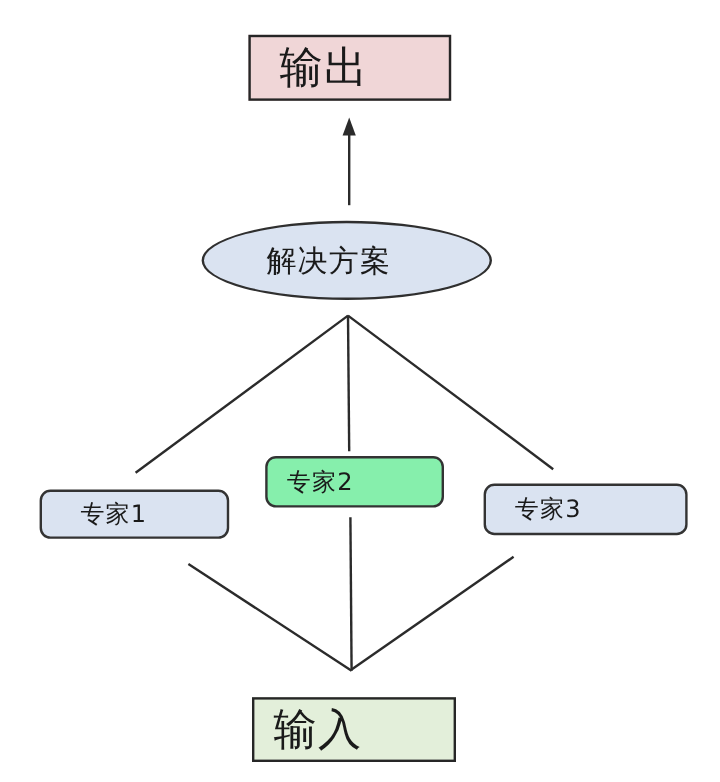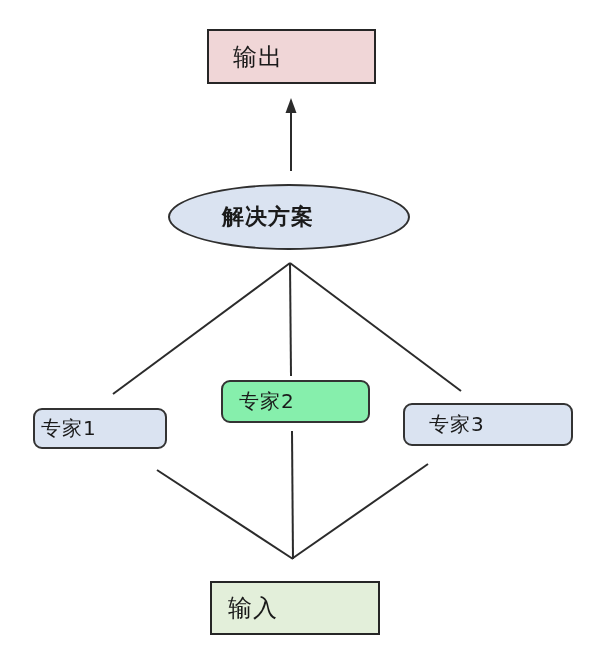--- a/index.html
+++ b/index.html
@@ -28,38 +28,38 @@
     display: flex;
     align-items: center;
     justify-content: flex-start;
     z-index: 1;
     color: #1a1a1a;
     letter-spacing: 1px;
     white-space: nowrap;
   }
   .node.rect {
     border: 2.5px solid #262626;
-    font-size: 24px;
+    font-size: 36px;
     font-weight: 500;
   }
   .node.rounded {
     border: 2px solid #333333;
     border-radius: 9px;
     font-size: 20px;
     font-weight: 500;
   }
   .node.ellipse {
     border: 2px solid #2f2f2f;
     border-radius: 50%;
-    font-size: 22px;
-    font-weight: 700;
+    font-size: 25px;
+    font-weight: 400;
   }
   .node-output   { left: 207px; top: 29px;  width: 169px; height: 55px; background: #f0d6d7; padding-left: 24px; }
   .node-solution { left: 168px; top: 184px; width: 242px; height: 66px; background: #dae3f1; padding-left: 52px; }
-  .node-expert1  { left: 33px;  top: 408px; width: 134px; height: 41px; background: #dae3f1; padding-left: 6px; }
+  .node-expert1  { left: 33px;  top: 408px; width: 158px; height: 41px; background: #dae3f1; padding-left: 32px; }
   .node-expert2  { left: 221px; top: 380px; width: 149px; height: 43px; background: #86efac; padding-left: 16px; }
   .node-expert3  { left: 403px; top: 403px; width: 170px; height: 43px; background: #dae3f1; padding-left: 24px; }
   .node-input    { left: 210px; top: 581px; width: 170px; height: 54px; background: #e3efda; padding-left: 16px; }
 </style>
 </head>
 <body>
 
 <div class="canvas">
 
   <svg class="connectors" viewBox="0 0 600 652" xmlns="http://www.w3.org/2000/svg">

